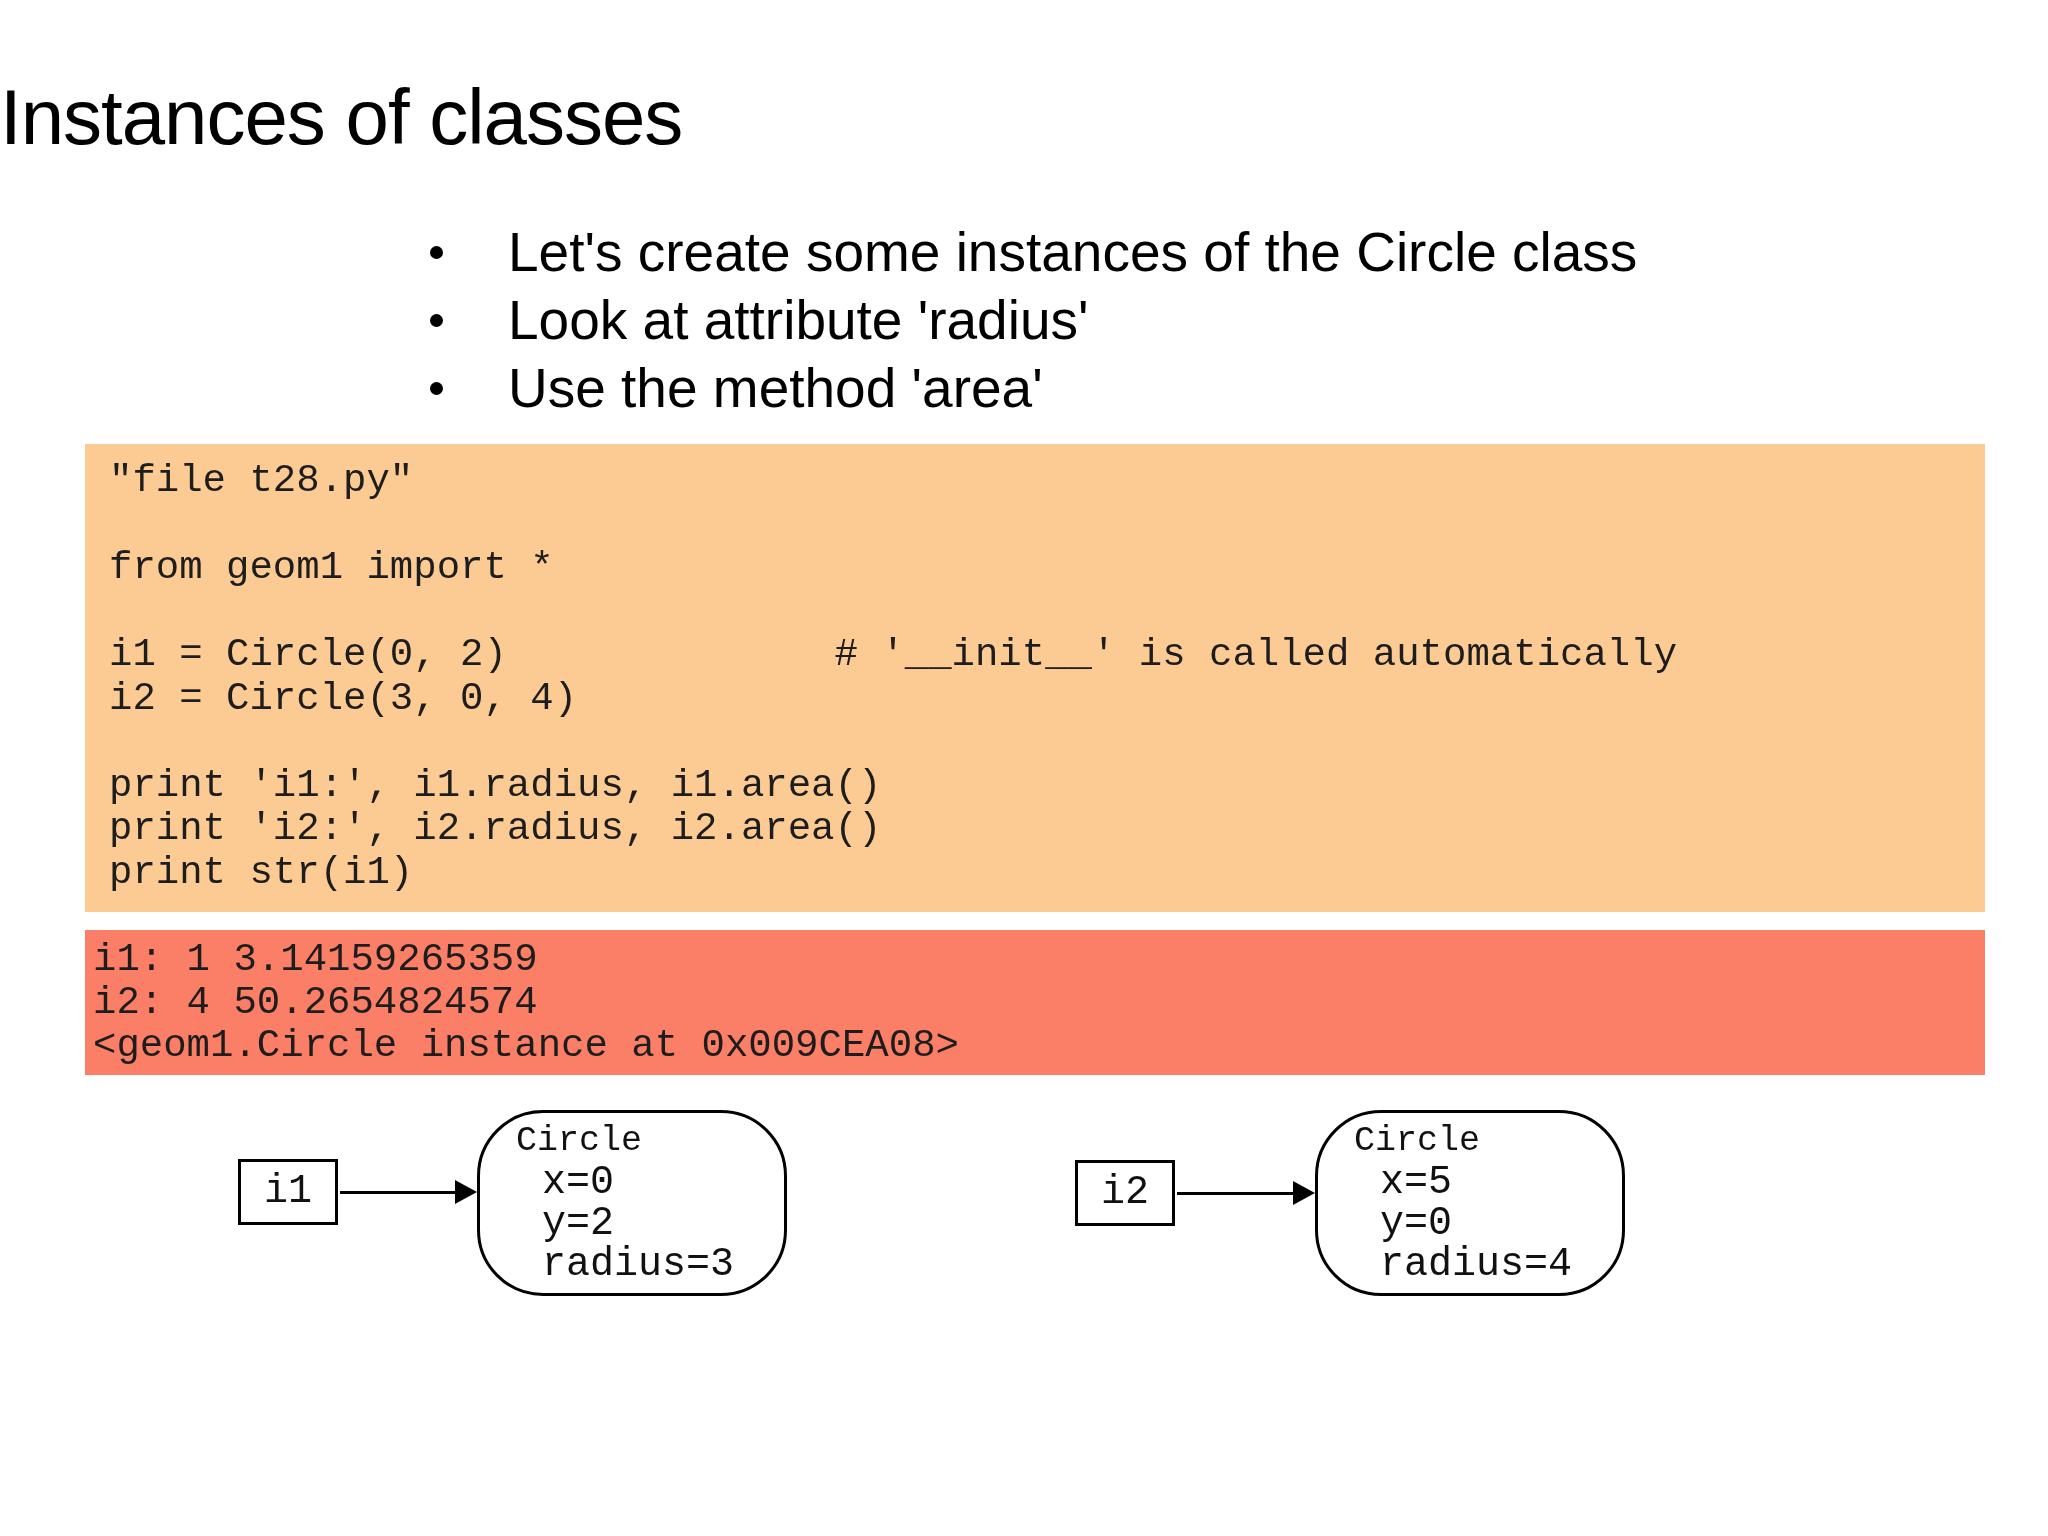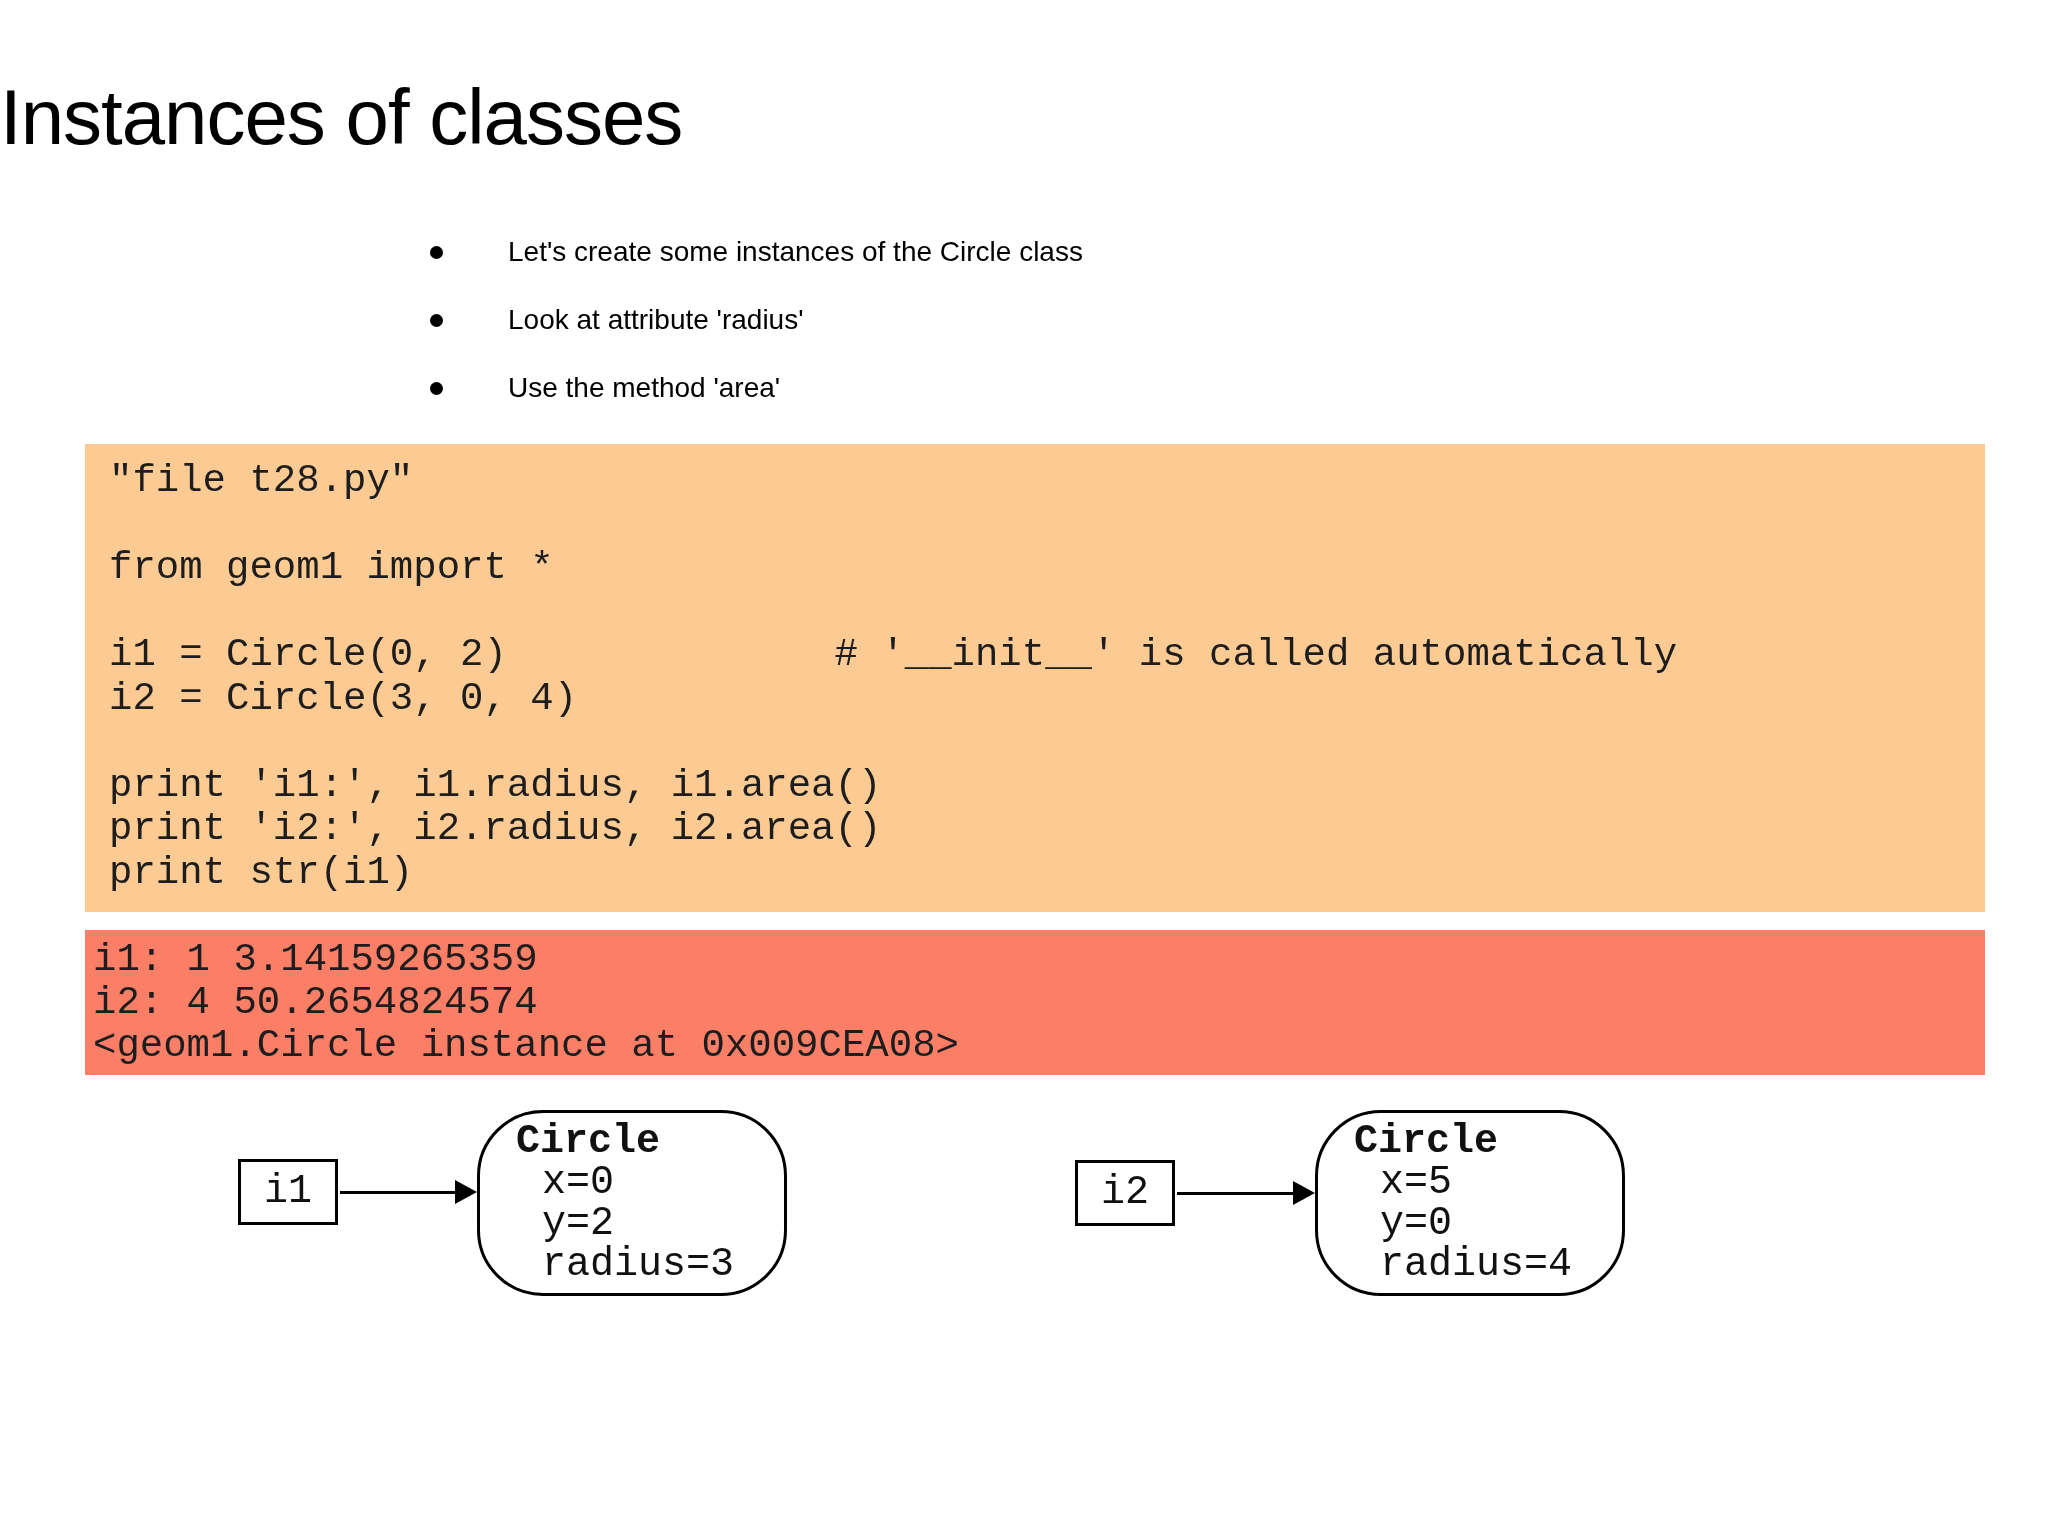--- a/index.html
+++ b/index.html
@@ -24,21 +24,21 @@
     letter-spacing:-1px;
   }
   .bullets{
     position:absolute;top:218px;left:430px;
     list-style:none;
   }
   .bullets li{
     position:relative;
     height:68px;line-height:68px;
     padding-left:78px;
-    font-size:28px;color:#000;
+    font-size:55px;color:#000;
     white-space:nowrap;
   }
   .bullet-dot{
     position:absolute;left:0;top:28px;
     width:13px;height:13px;border-radius:50%;
     background:#000;
   }
   pre.block{
     position:absolute;left:85px;width:1900px;
     font-family:"Liberation Mono","DejaVu Sans Mono",monospace;
@@ -75,21 +75,21 @@
   }
   .obj-box{
     position:absolute;
     width:310px;height:186px;
     border:3px solid var(--diagram-stroke);
     border-radius:66px;
     background:#fff;
     padding:8px 0 0 36px;
     font-size:40px;line-height:41px;color:#111;
   }
-  .obj-title{font-weight:bold;font-size:40px;}
+  .obj-title{font-weight:normal;font-size:35px;}
   .obj-attr{padding-left:26px;}
   .pointer-arrow{position:absolute;height:24px;}
   .arrow-shaft{
     position:absolute;left:0;top:10.5px;height:3px;
     background:var(--diagram-stroke);
   }
   .arrow-head{
     position:absolute;top:0;
     width:0;height:0;
     border-left:22px solid var(--diagram-stroke);

